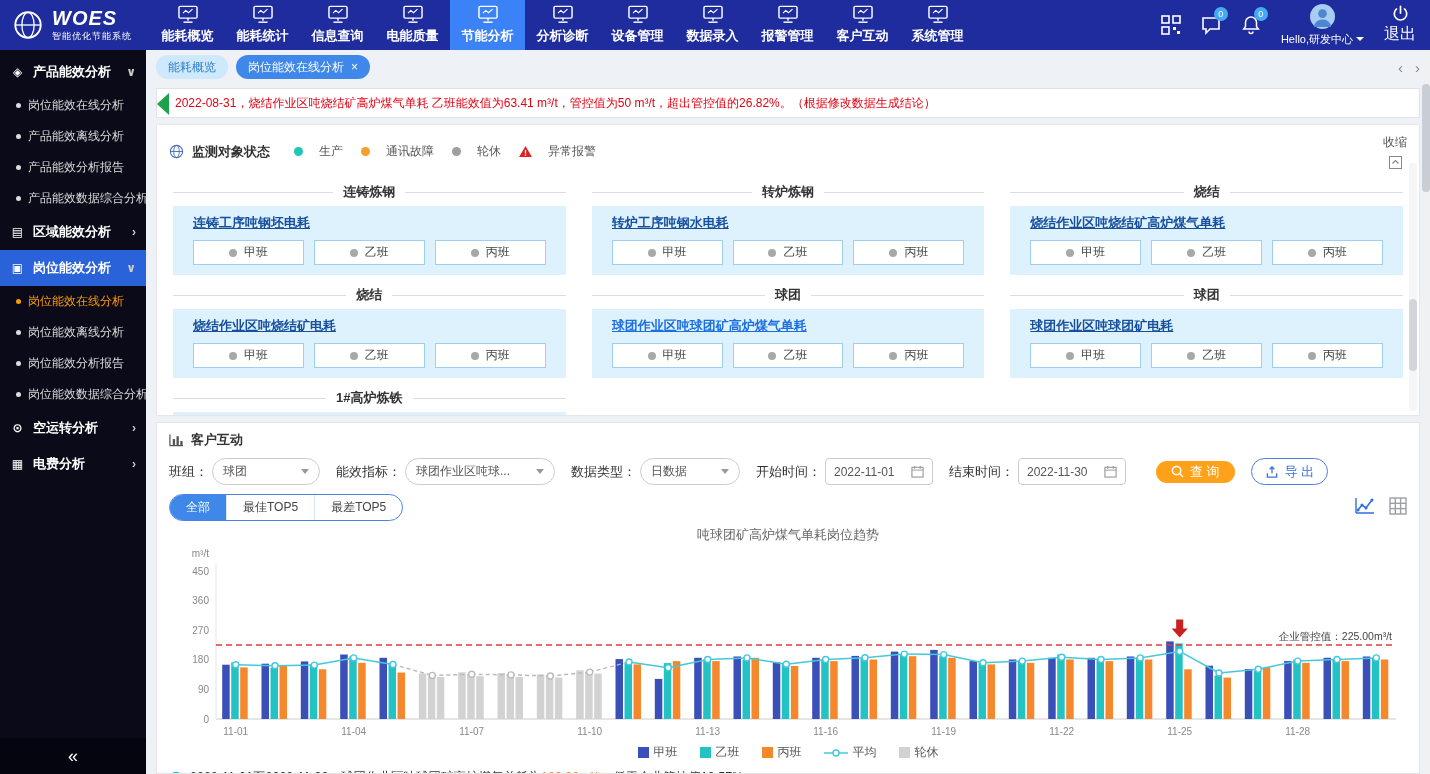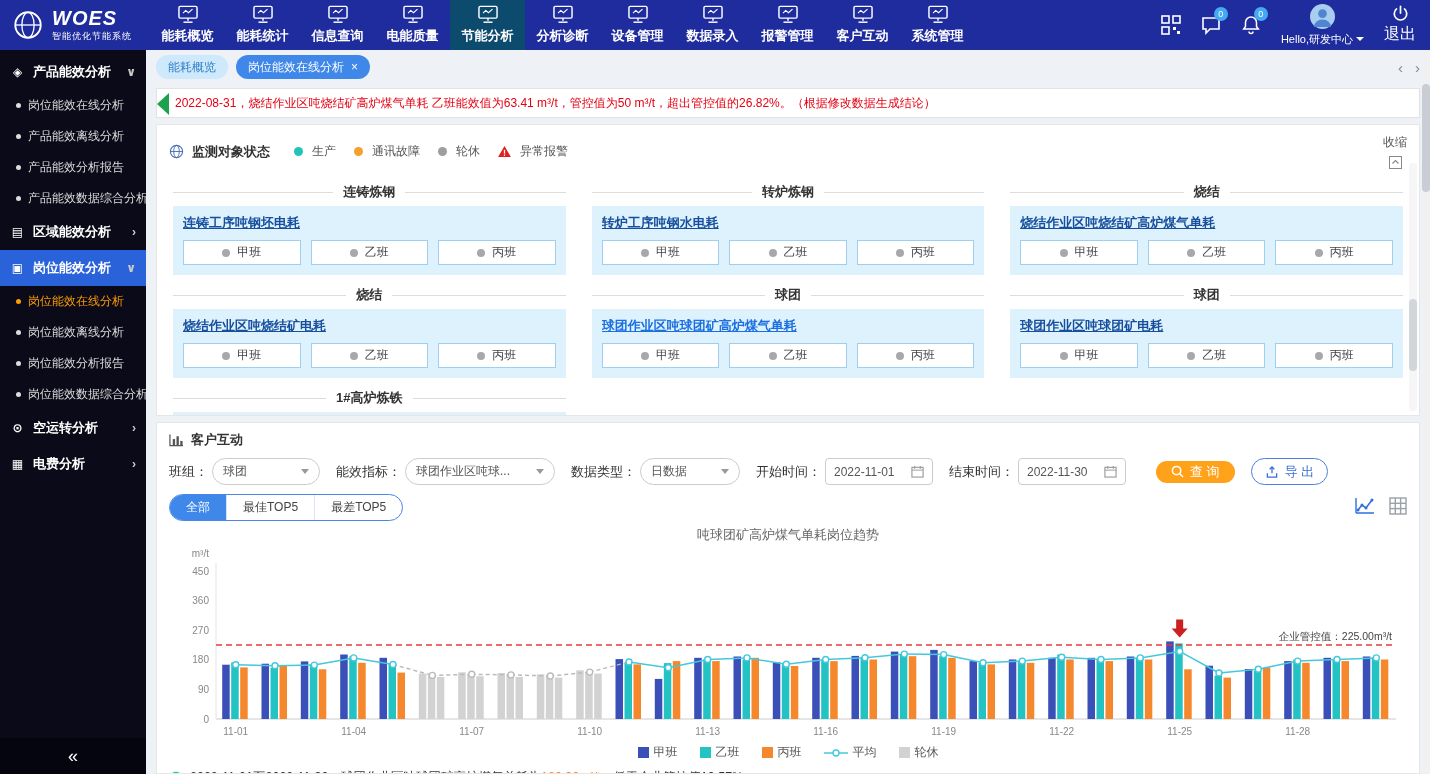--- a/index.html
+++ b/index.html
@@ -7,21 +7,21 @@
   [data-interactable="true"]{cursor:pointer;}
 
   
   .topbar{height:50px;background:#1e2c9e;display:flex;align-items:stretch;color:#fff;}
   .logo{width:150px;display:flex;align-items:center;gap:8px;padding-left:12px;}
   .logo-t1{font-size:20px;font-weight:bold;font-style:italic;letter-spacing:1px;line-height:20px;}
   .logo-t2{font-size:9px;letter-spacing:1px;margin-top:2px;white-space:nowrap;}
   .nav{display:flex;}
   .nav-item{width:75px;display:flex;flex-direction:column;align-items:center;justify-content:center;gap:3px;font-size:13px;font-weight:bold;white-space:nowrap;}
   .nav-item svg{width:22px;height:19px;}
-  .nav-item.active{background:#0c4a6e;}
+  .nav-item.active{background:#3b82f6;}
   .top-right{margin-left:auto;display:flex;align-items:center;gap:20px;padding-right:14px;}
   .tr-icon{position:relative;display:flex;}
   .badge{position:absolute;top:-8px;left:13px;background:#45aaf2;color:#fff;font-size:9px;min-width:14px;height:14px;border-radius:7px;display:flex;align-items:center;justify-content:center;padding:0 3px;}
   .user-block{display:flex;flex-direction:column;align-items:center;gap:1px;font-size:11px;}
   .user-line{display:flex;align-items:center;gap:3px;white-space:nowrap;}
   .caret-w{width:0;height:0;border-left:4px solid transparent;border-right:4px solid transparent;border-top:4px solid #fff;}
   .logout{display:flex;flex-direction:column;align-items:center;gap:2px;font-size:16px;}
 
   
   .app-body{display:flex;height:724px;}
@@ -45,29 +45,29 @@
 
   .alert-bar{margin:4px 10px 6px;background:#fff;border:1px solid #e2e2e2;height:30px;display:flex;align-items:center;position:relative;padding-left:18px;overflow:hidden;}
   .alert-flag{position:absolute;left:0;top:4px;}
   .alert-text{color:#e60012;font-size:12px;white-space:nowrap;}
 
   .panel{background:#fff;border:1px solid #e6e6e6;margin:0 10px;}
   .monitor{height:292px;position:relative;overflow:hidden;}
   .panel-head{display:flex;align-items:center;gap:8px;padding:9px 12px;}
   .panel-title{font-size:13px;font-weight:bold;color:#333;}
   .legend-group{display:flex;align-items:center;gap:18px;margin-left:16px;}
-  .lg-item{display:flex;align-items:center;gap:9px;font-size:12px;color:#555;}
+  .lg-item{display:flex;align-items:center;gap:16px;font-size:12px;color:#555;}
   .lg-dot{width:9px;height:9px;border-radius:50%;}
   .collapse-btn{margin-left:auto;font-size:12px;color:#555;display:flex;gap:5px;align-items:center;flex-direction:column;}
 
   .mon-grid{display:grid;grid-template-columns:repeat(3,1fr);column-gap:26px;row-gap:6px;padding:0 16px;}
   .mg-head{display:flex;align-items:center;gap:10px;padding:5px 0;}
   .mg-line{flex:1;height:1px;background:#ddd;}
   .mg-title{font-size:13px;font-weight:bold;color:#333;white-space:nowrap;}
-  .mon-card{background:#def2fd;padding:8px 10px 10px;}
+  .mon-card{background:#def2fd;padding:8px 20px 10px;}
   .mc-title{font-size:13px;font-weight:bold;color:#174f9e;text-decoration:underline;margin-bottom:8px;white-space:nowrap;overflow:hidden;}
   .mon-card.selected .mc-title{color:#1b6fe0;}
   .mc-shifts{display:flex;gap:10px;}
   .mc-shift{flex:1;background:#fff;border:1px solid #9fcfee;height:25px;display:flex;align-items:center;justify-content:center;gap:7px;font-size:12px;color:#444;}
   .mc-dot{width:8px;height:8px;border-radius:50%;background:#a8a8a8;}
   .mon-scroll{position:absolute;right:2px;top:38px;bottom:4px;width:8px;background:#f6f6f6;border-radius:4px;}
   .mon-thumb{position:absolute;top:55%;width:8px;height:72px;background:#d2d6db;border-radius:4px;}
 
   .stats{flex:1;margin-top:6px;overflow:hidden;display:flex;flex-direction:column;}
   .stats-head{padding:8px 12px 2px;display:flex;gap:7px;align-items:center;}

